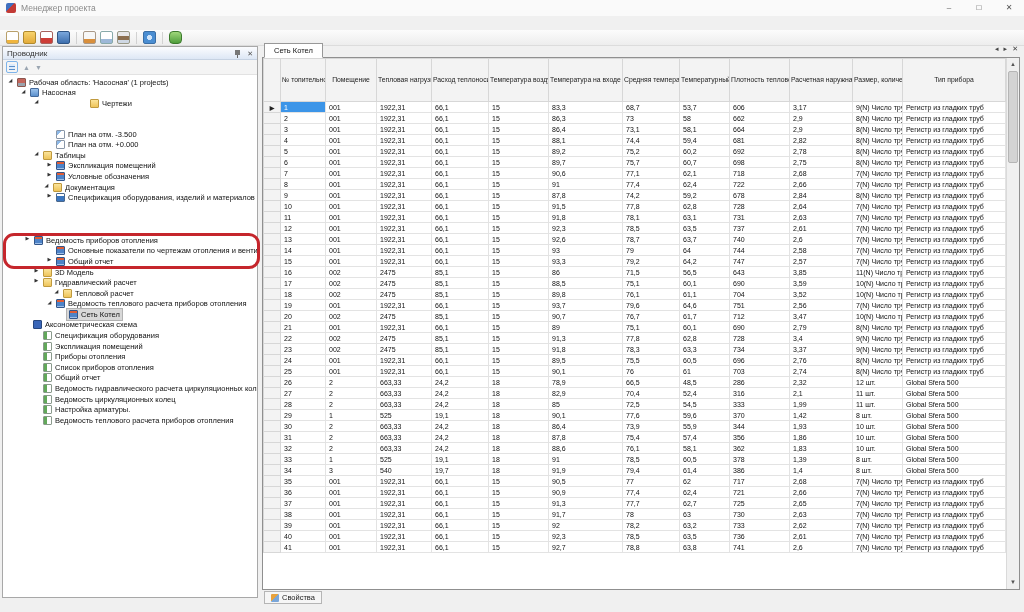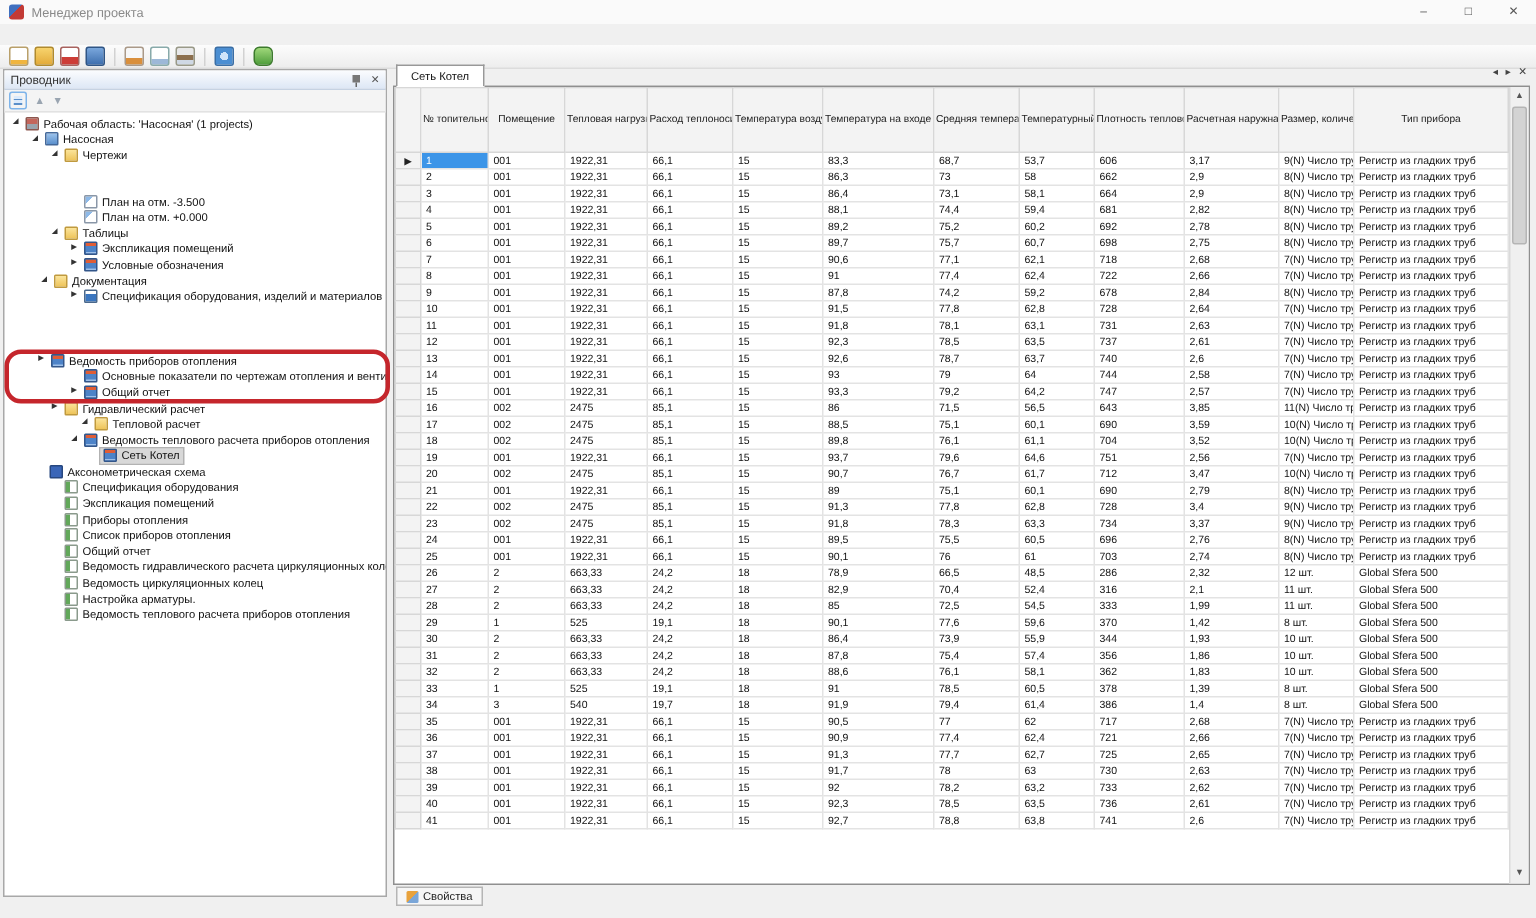--- a/index.html
+++ b/index.html
@@ -157,21 +157,21 @@
             <span class="tree-label">Рабочая область: 'Насосная' (1 projects)</span>
           </span>
         </div>
         <div class="tree-row" style="padding-left: 16px;">
           <span class="tree-arrow">◢</span>
           <span class="tree-body">
             <span class="tree-icon ti-project"></span>
             <span class="tree-label">Насосная</span>
           </span>
         </div>
-        <div class="tree-row" style="padding-left: 29px;">
+        <div class="tree-row" style="padding-left: 29px; gap: 47px;">
           <span class="tree-arrow">◢</span>
           <span class="tree-body">
             <span class="tree-icon ti-folder"></span>
             <span class="tree-label">Чертежи</span>
           </span>
         </div>
         <div class="tree-row" style="padding-left: 42px; margin-top: 20px;">
           <span class="tree-arrow"></span>
           <span class="tree-body">
             <span class="tree-icon ti-plan"></span>
@@ -199,21 +199,21 @@
             <span class="tree-label">Экспликация помещений</span>
           </span>
         </div>
         <div class="tree-row" style="padding-left: 42px;">
           <span class="tree-arrow">▶</span>
           <span class="tree-body">
             <span class="tree-icon ti-table"></span>
             <span class="tree-label">Условные обозначения</span>
           </span>
         </div>
-        <div class="tree-row" style="padding-left: 22px;">
+        <div class="tree-row" style="padding-left: 39px;">
           <span class="tree-arrow">◢</span>
           <span class="tree-body">
             <span class="tree-icon ti-folder"></span>
             <span class="tree-label">Документация</span>
           </span>
         </div>
         <div class="tree-row" style="padding-left: 42px;">
           <span class="tree-arrow">▶</span>
           <span class="tree-body">
             <span class="tree-icon ti-spec"></span>
@@ -232,20 +232,27 @@
           <span class="tree-body">
             <span class="tree-icon ti-table"></span>
             <span class="tree-label">Основные показатели по чертежам отопления и вентиляции</span>
           </span>
         </div>
         <div class="tree-row" style="padding-left: 42px;">
           <span class="tree-arrow">▶</span>
           <span class="tree-body">
             <span class="tree-icon ti-table"></span>
             <span class="tree-label">Общий отчет</span>
+          </span>
+        </div>
+        <div class="tree-row" style="padding-left: 29px;">
+          <span class="tree-arrow">▶</span>
+          <span class="tree-body">
+            <span class="tree-icon ti-folder"></span>
+            <span class="tree-label">3D Модель</span>
           </span>
         </div>
         <div class="tree-row" style="padding-left: 29px;">
           <span class="tree-arrow">▶</span>
           <span class="tree-body">
             <span class="tree-icon ti-folder"></span>
             <span class="tree-label">Гидравлический расчет</span>
           </span>
         </div>
         <div class="tree-row" style="padding-left: 29px; margin-left: 20px;">

